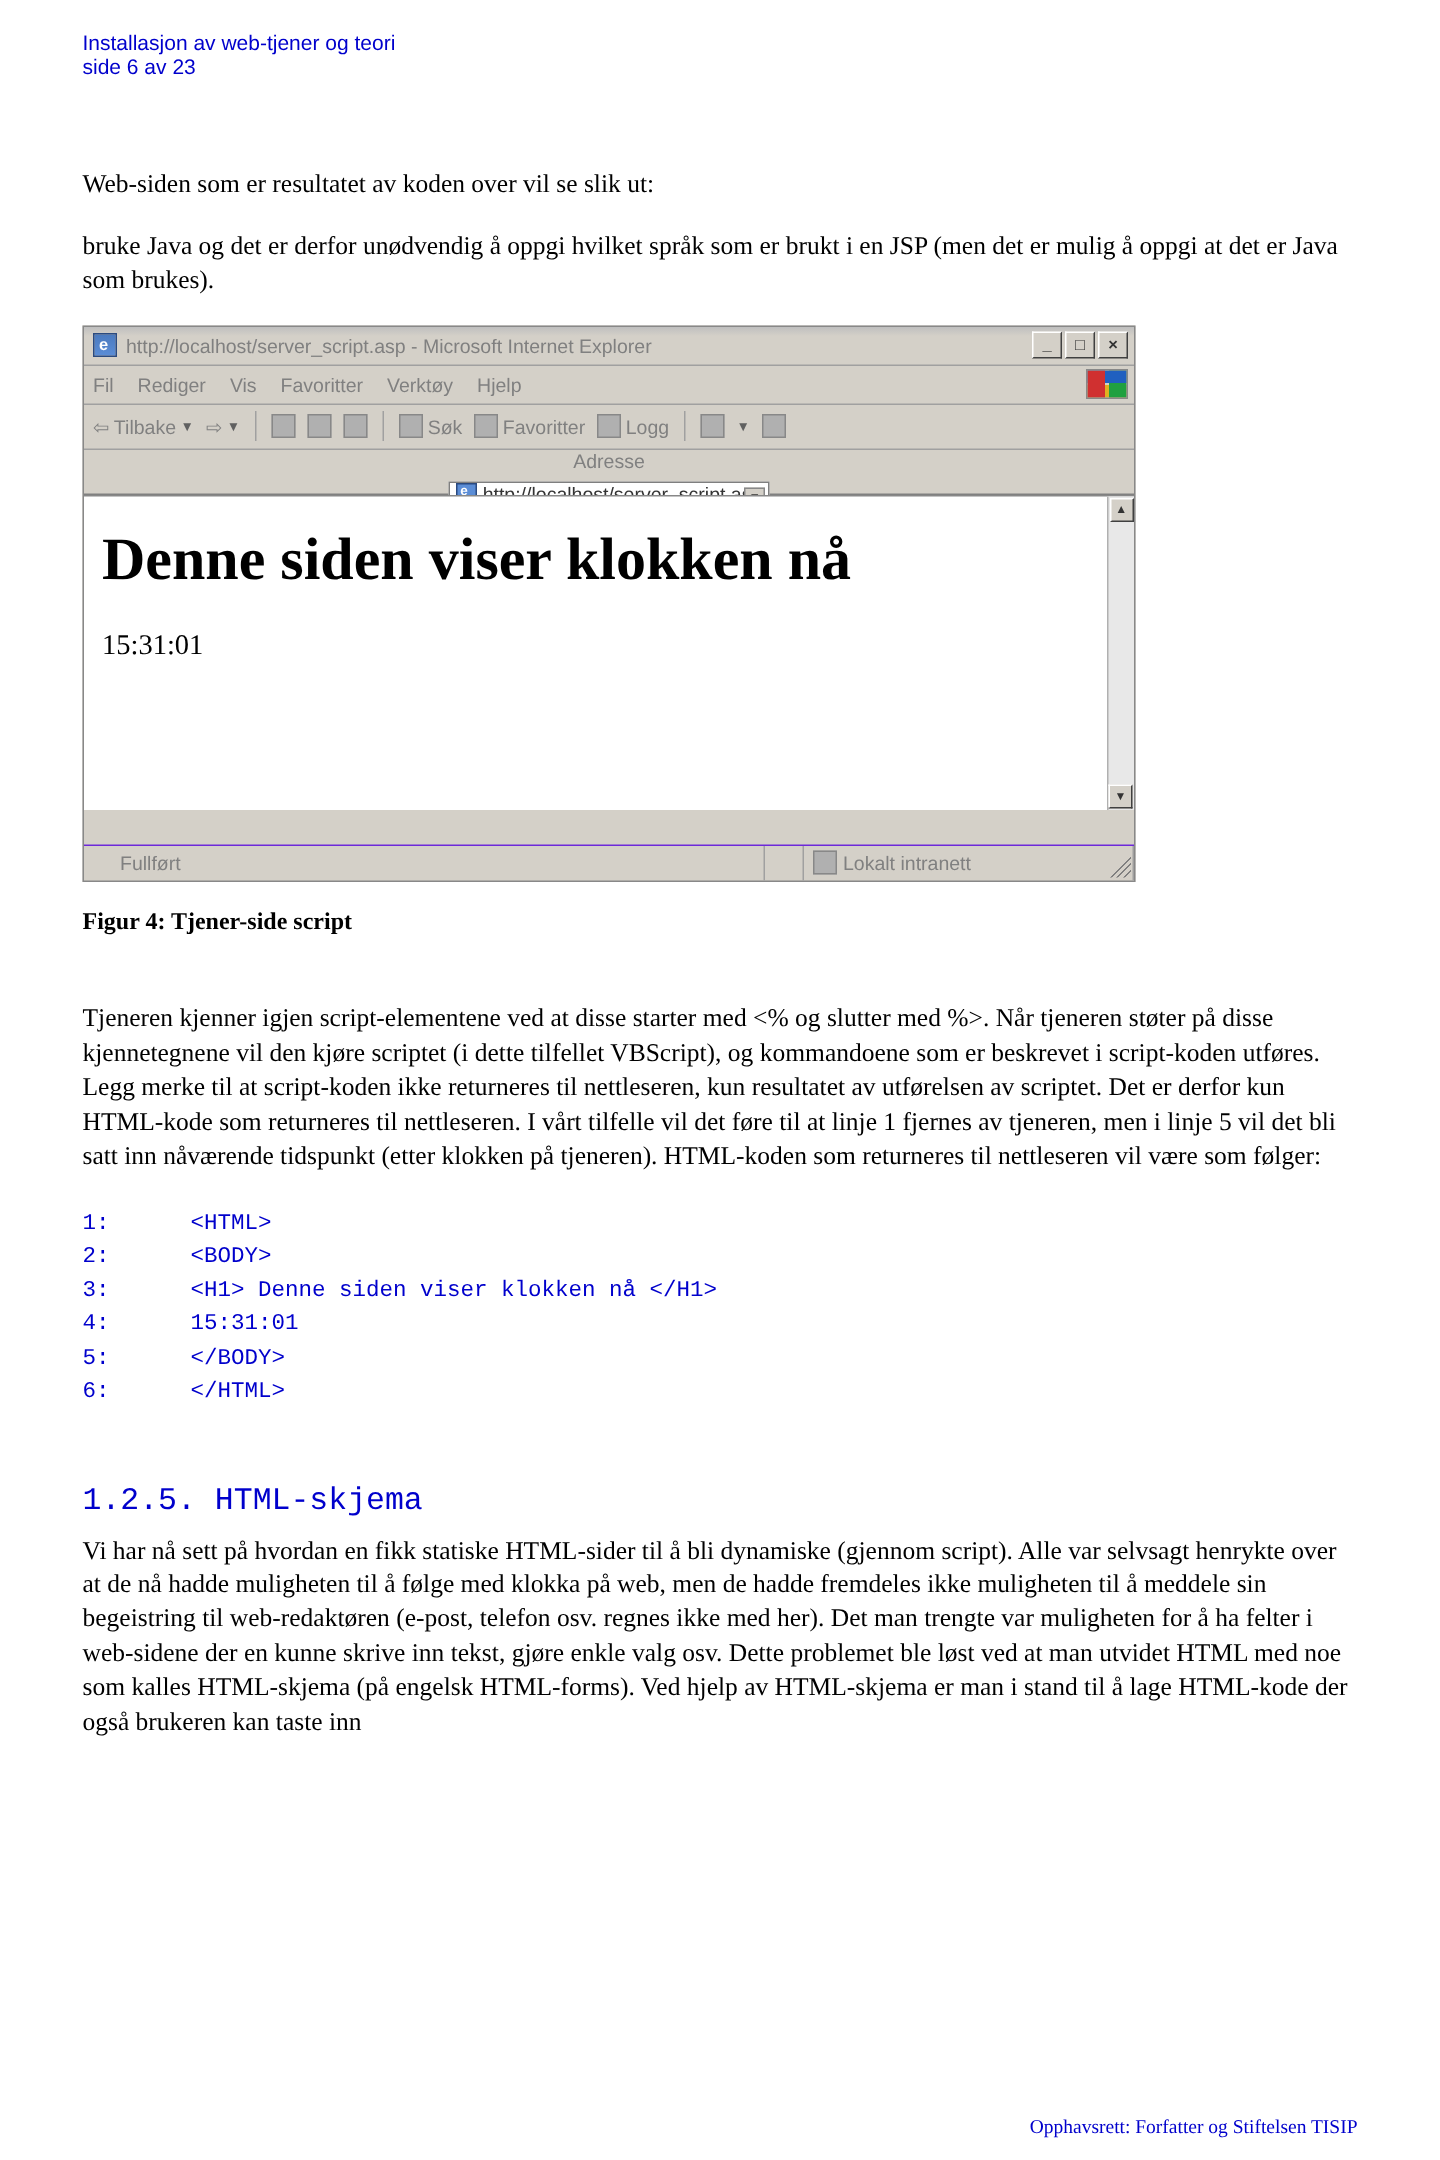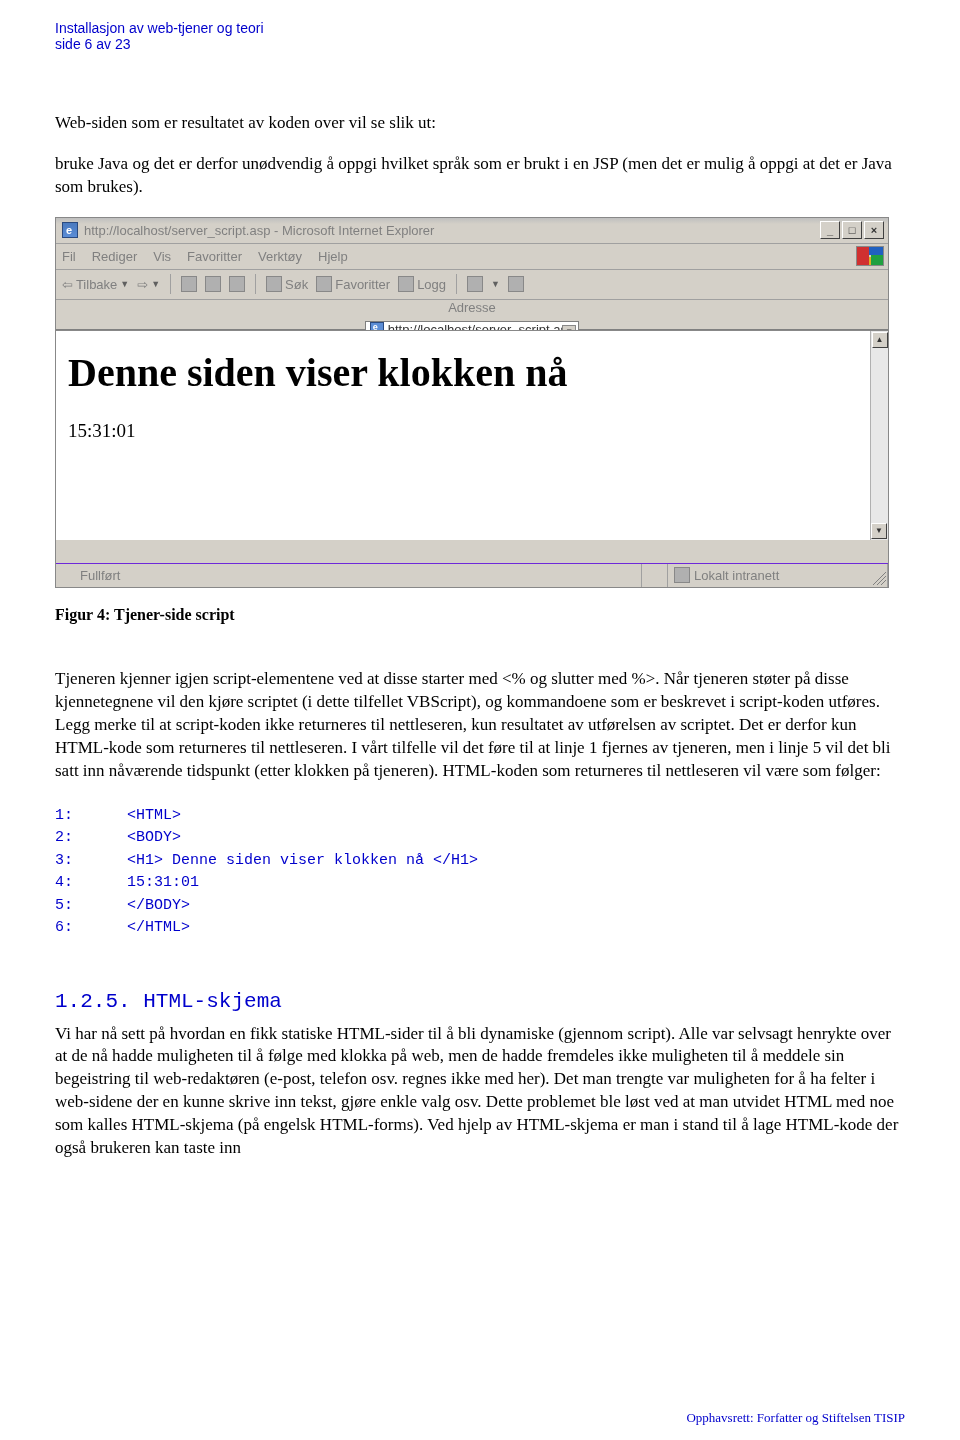--- a/index.html
+++ b/index.html
@@ -26,21 +26,21 @@
     margin-bottom: 60px;
     flex-direction: column;
   }
   .body-text {
     line-height: 1.35;
     margin-bottom: 18px;
   }
 
   
   .browser {
-    width: 834px;
+    width: 702px;
     background: #d4d0c8;
     border: 1px solid #888;
     margin-top: 14px;
     font-family: Tahoma, Arial, sans-serif;
     font-size: 13px;
     color: #333;
   }
   .titlebar {
     position: relative;
     background: linear-gradient(#bfbfbf,#d4d0c8 6px,#d4d0c8);

